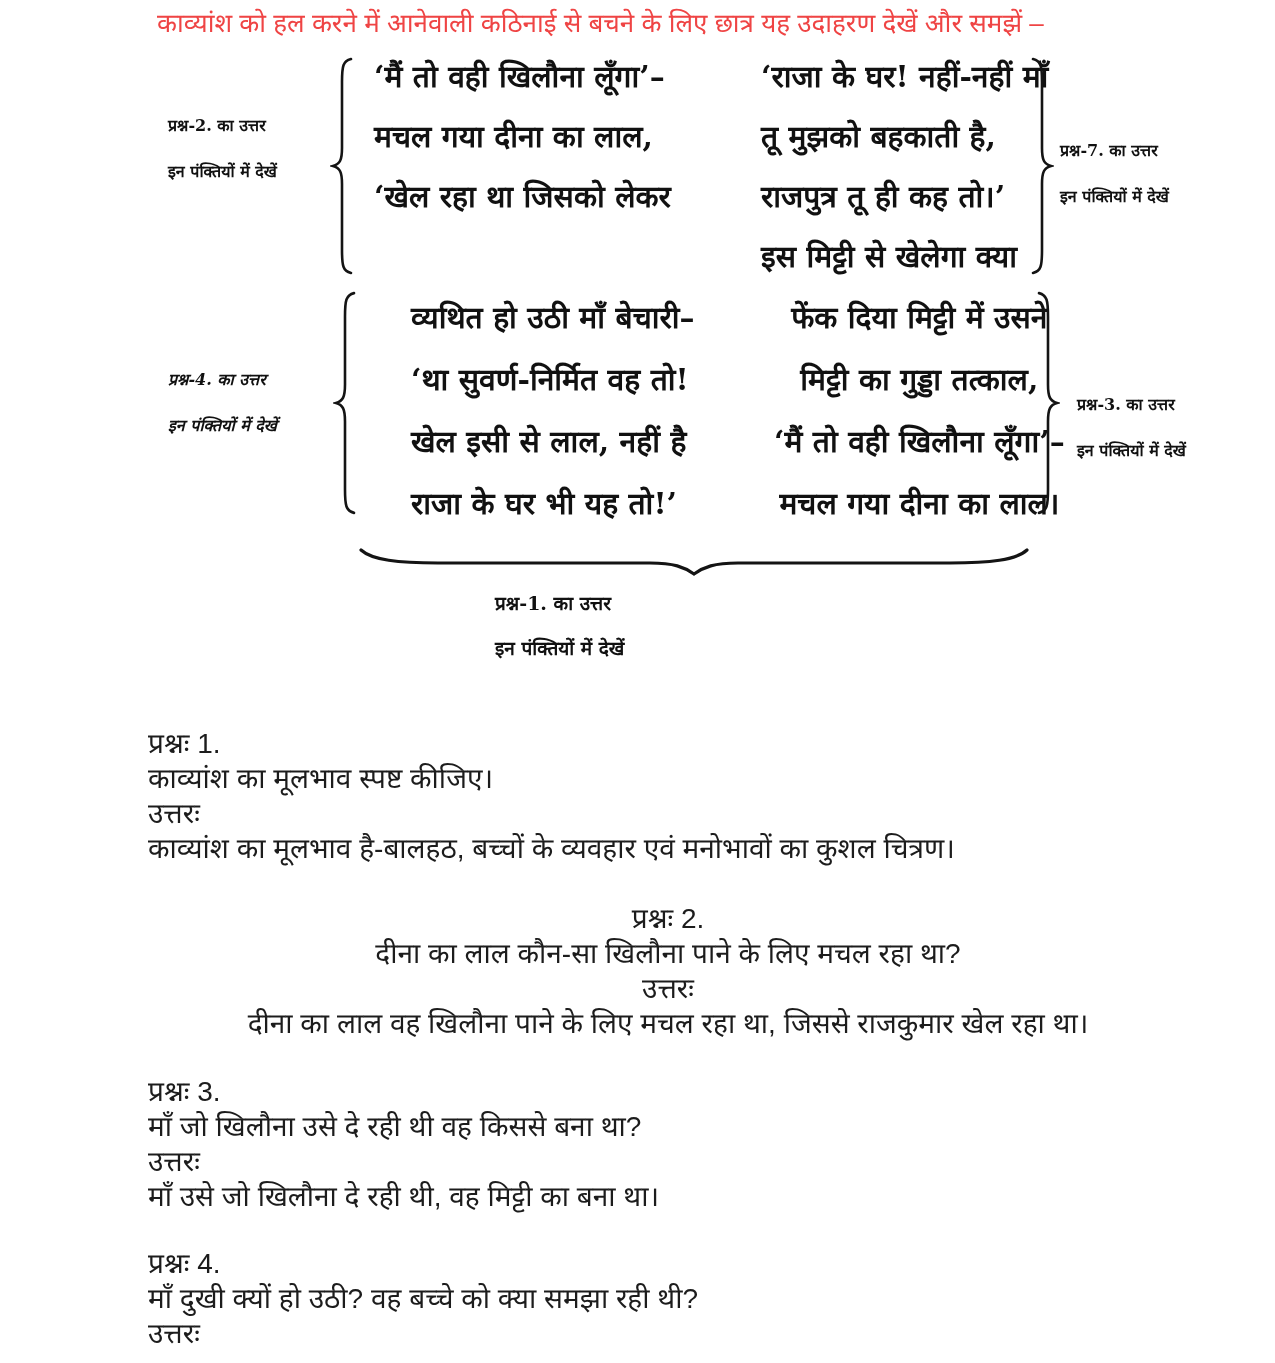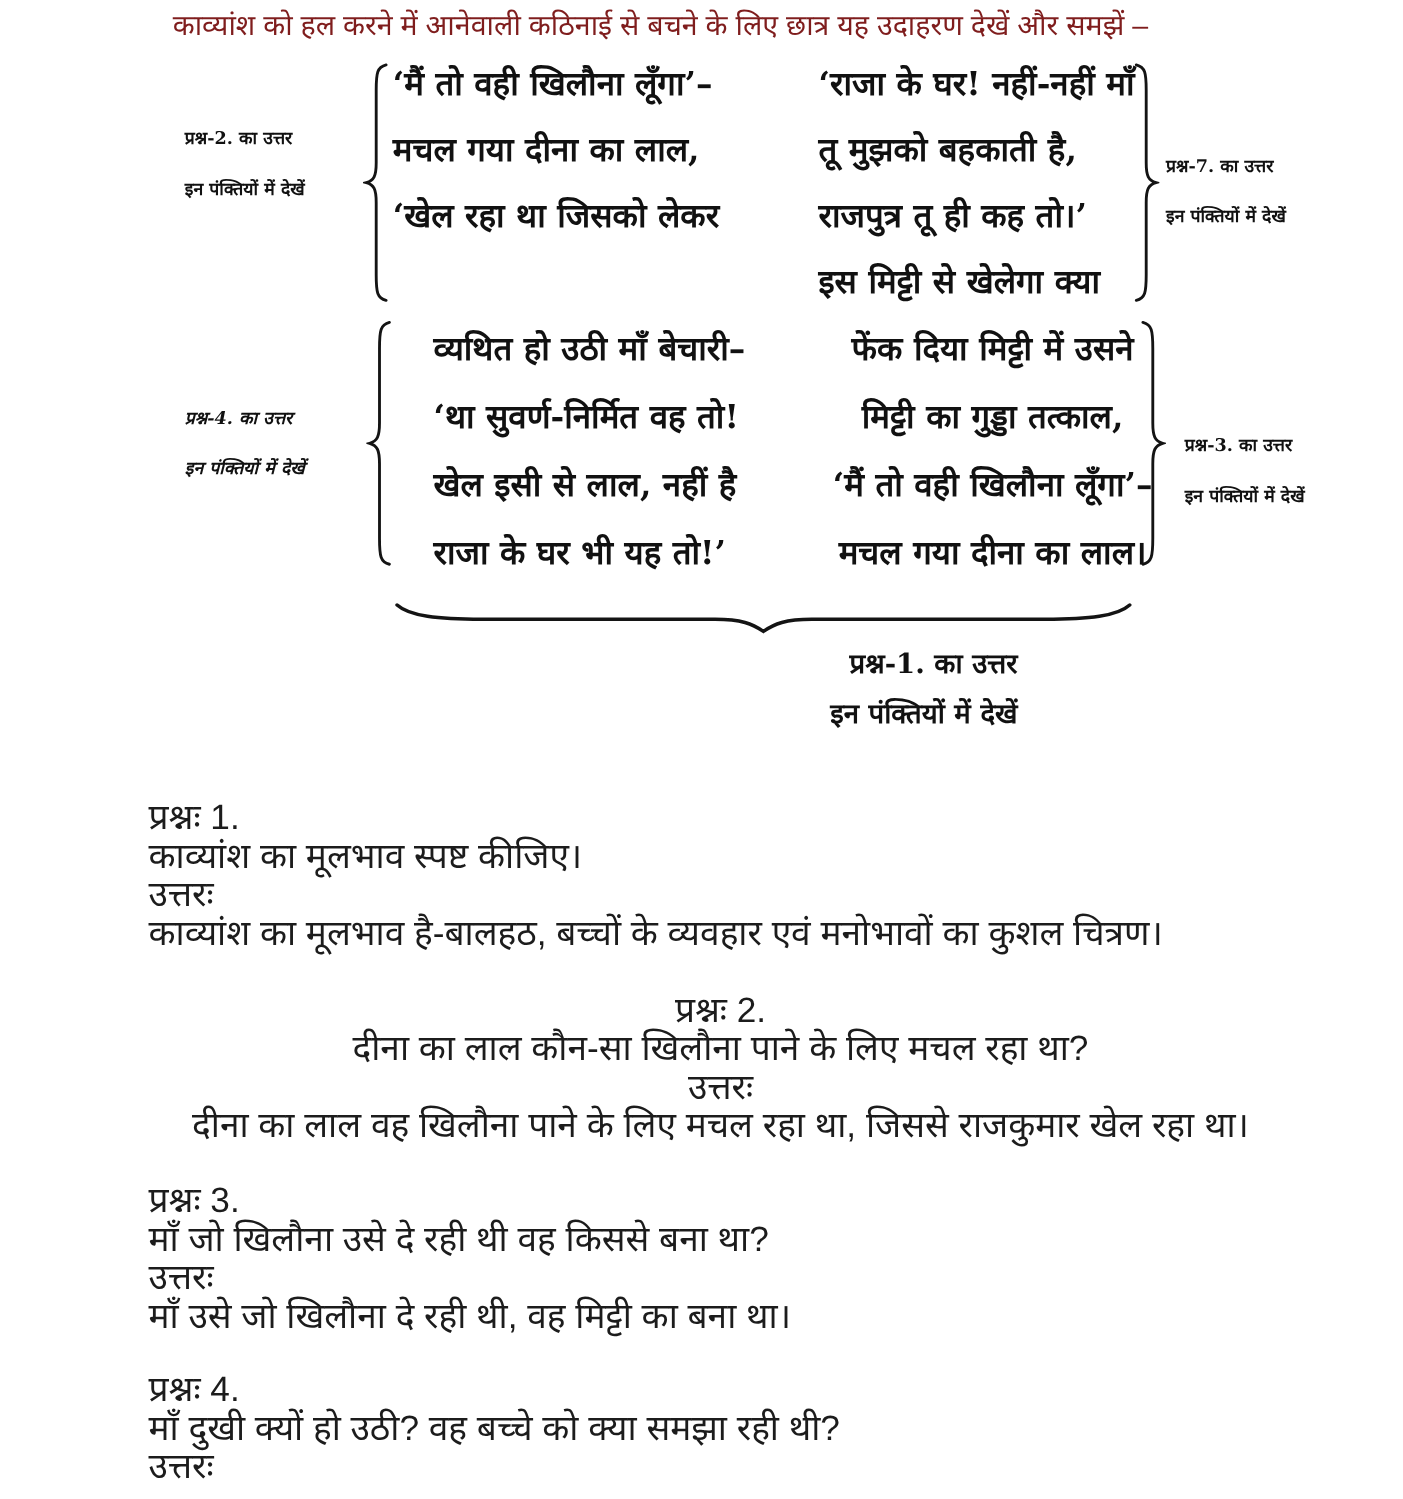--- a/index.html
+++ b/index.html
@@ -11,38 +11,38 @@
     overflow: hidden;
     font-family: "Liberation Sans", sans-serif;
     color: #1c1c1c;
   }
   .intro {
     position: absolute;
     left: 157px; top: 6px;
     width: 1060px;
     font-size: 26px;
     line-height: 34px;
-    color: #7f1d1d;
+    color: #ef4444;
     margin: 0;
   }
   
   .scan { font-family: "DejaVu Serif", serif; font-weight: 700; color: #111111; }
   .diagram { position: absolute; left:0; top:0; width:1275px; height:680px; }
   .qlabel { position: absolute; font-size: 16px; }
   .qlabel .lbl-line { line-height: 46px; white-space: nowrap; }
-  .verses { position: absolute; font-size: 30px; }
+  .verses { position: absolute; font-size: 30px; margin-left: 17px; }
   .verses .verse-line { white-space: nowrap; }
   .pitch60 .verse-line { height: 60px; line-height: 60px; }
   .pitch62 .verse-line { height: 62px; line-height: 62px; }
   .brace { position: absolute; }
   .brace path { fill: none; stroke: #141414; stroke-linecap: round; }
-  .bottom-label { position: absolute; left: 495px; top: 581px; width: 430px; text-align: right; font-size: 25px; }
+  .bottom-label { position: absolute; left: 495px; top: 581px; width: 430px; text-align: left; font-size: 19px; }
   .bottom-label .lbl-line { line-height: 45px; }
   
-  .qa-block { position: absolute; left: 135px; width: 1040px; font-size: 32px; }
+  .qa-block { position: absolute; left: 148px; width: 1040px; font-size: 28px; }
   .qa-line { line-height: 35px; min-height: 35px; white-space: nowrap; }
 </style>
 </head>
 <body>
 
 <div class="page">
 
   <p class="intro">काव्यांश को हल करने में आनेवाली कठिनाई से बचने के लिए छात्र यह उदाहरण देखें और समझें –</p>
 
   <div class="diagram">

